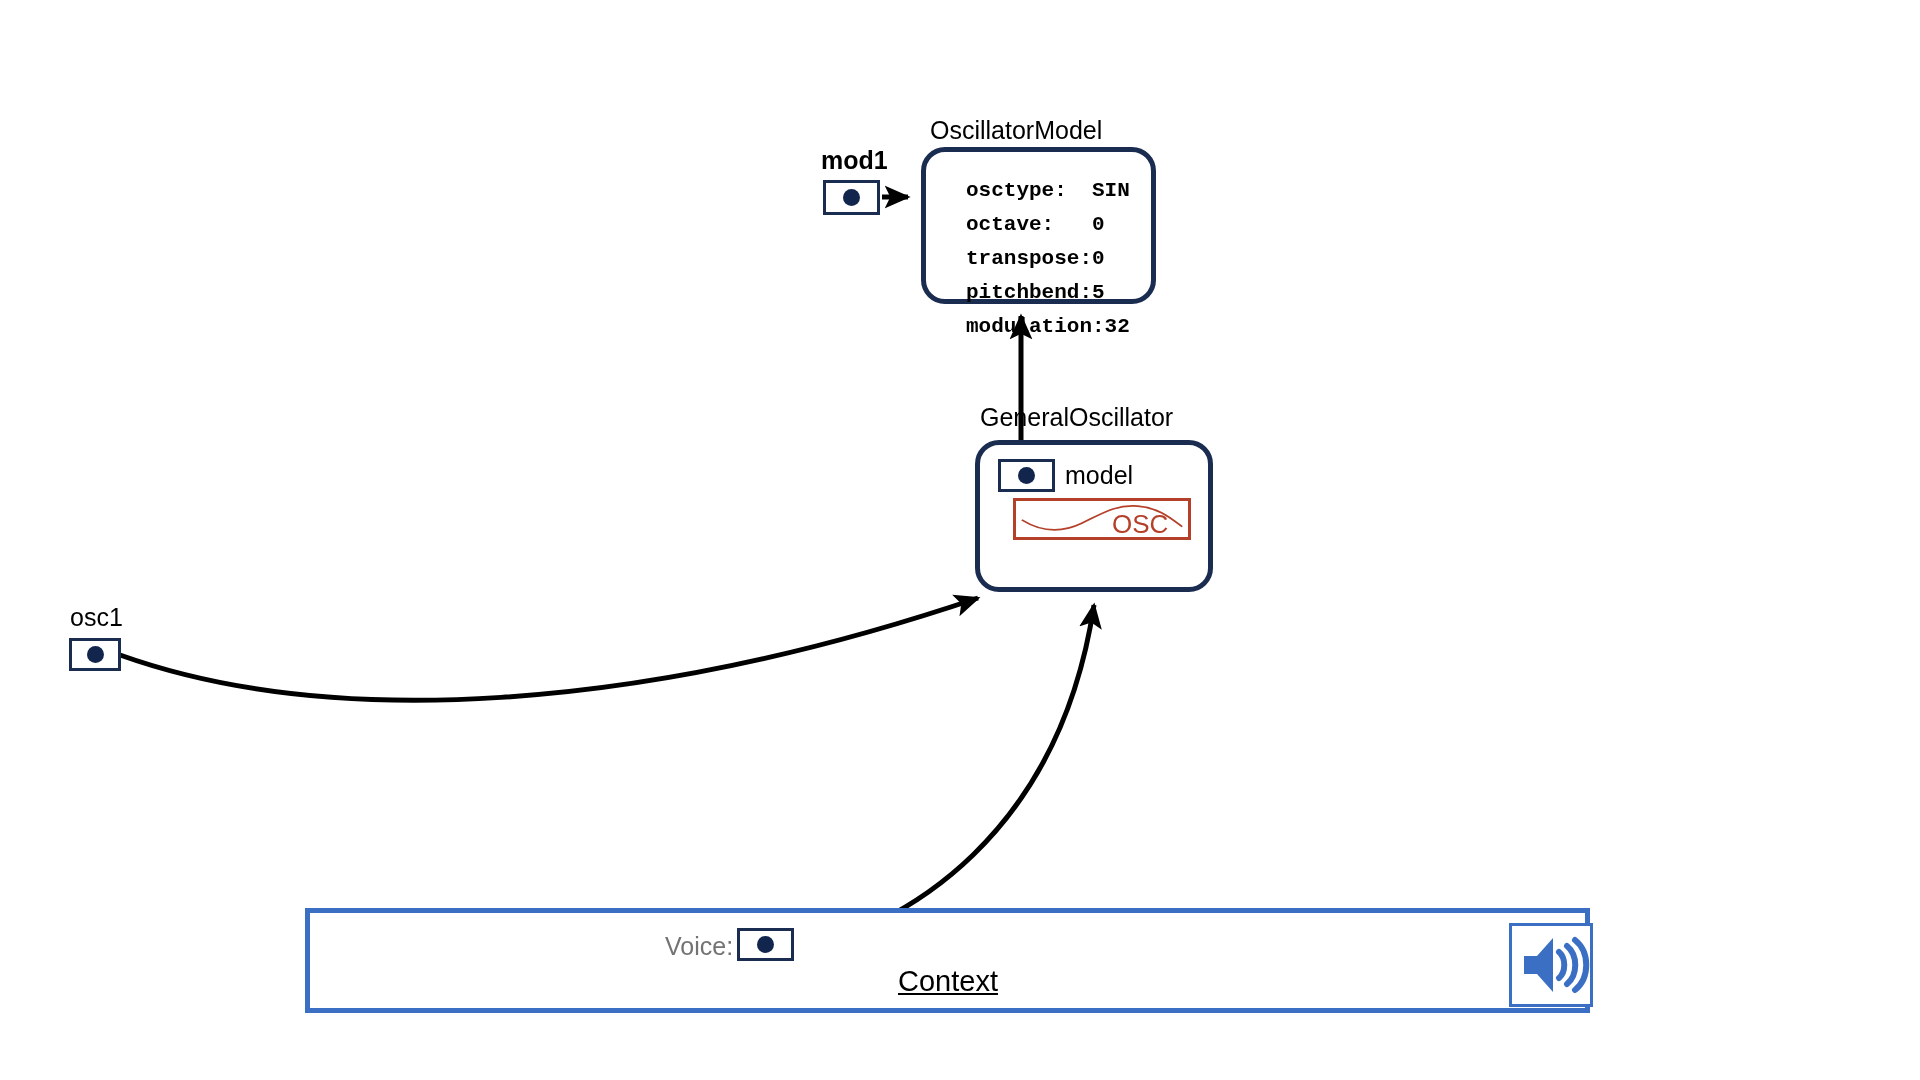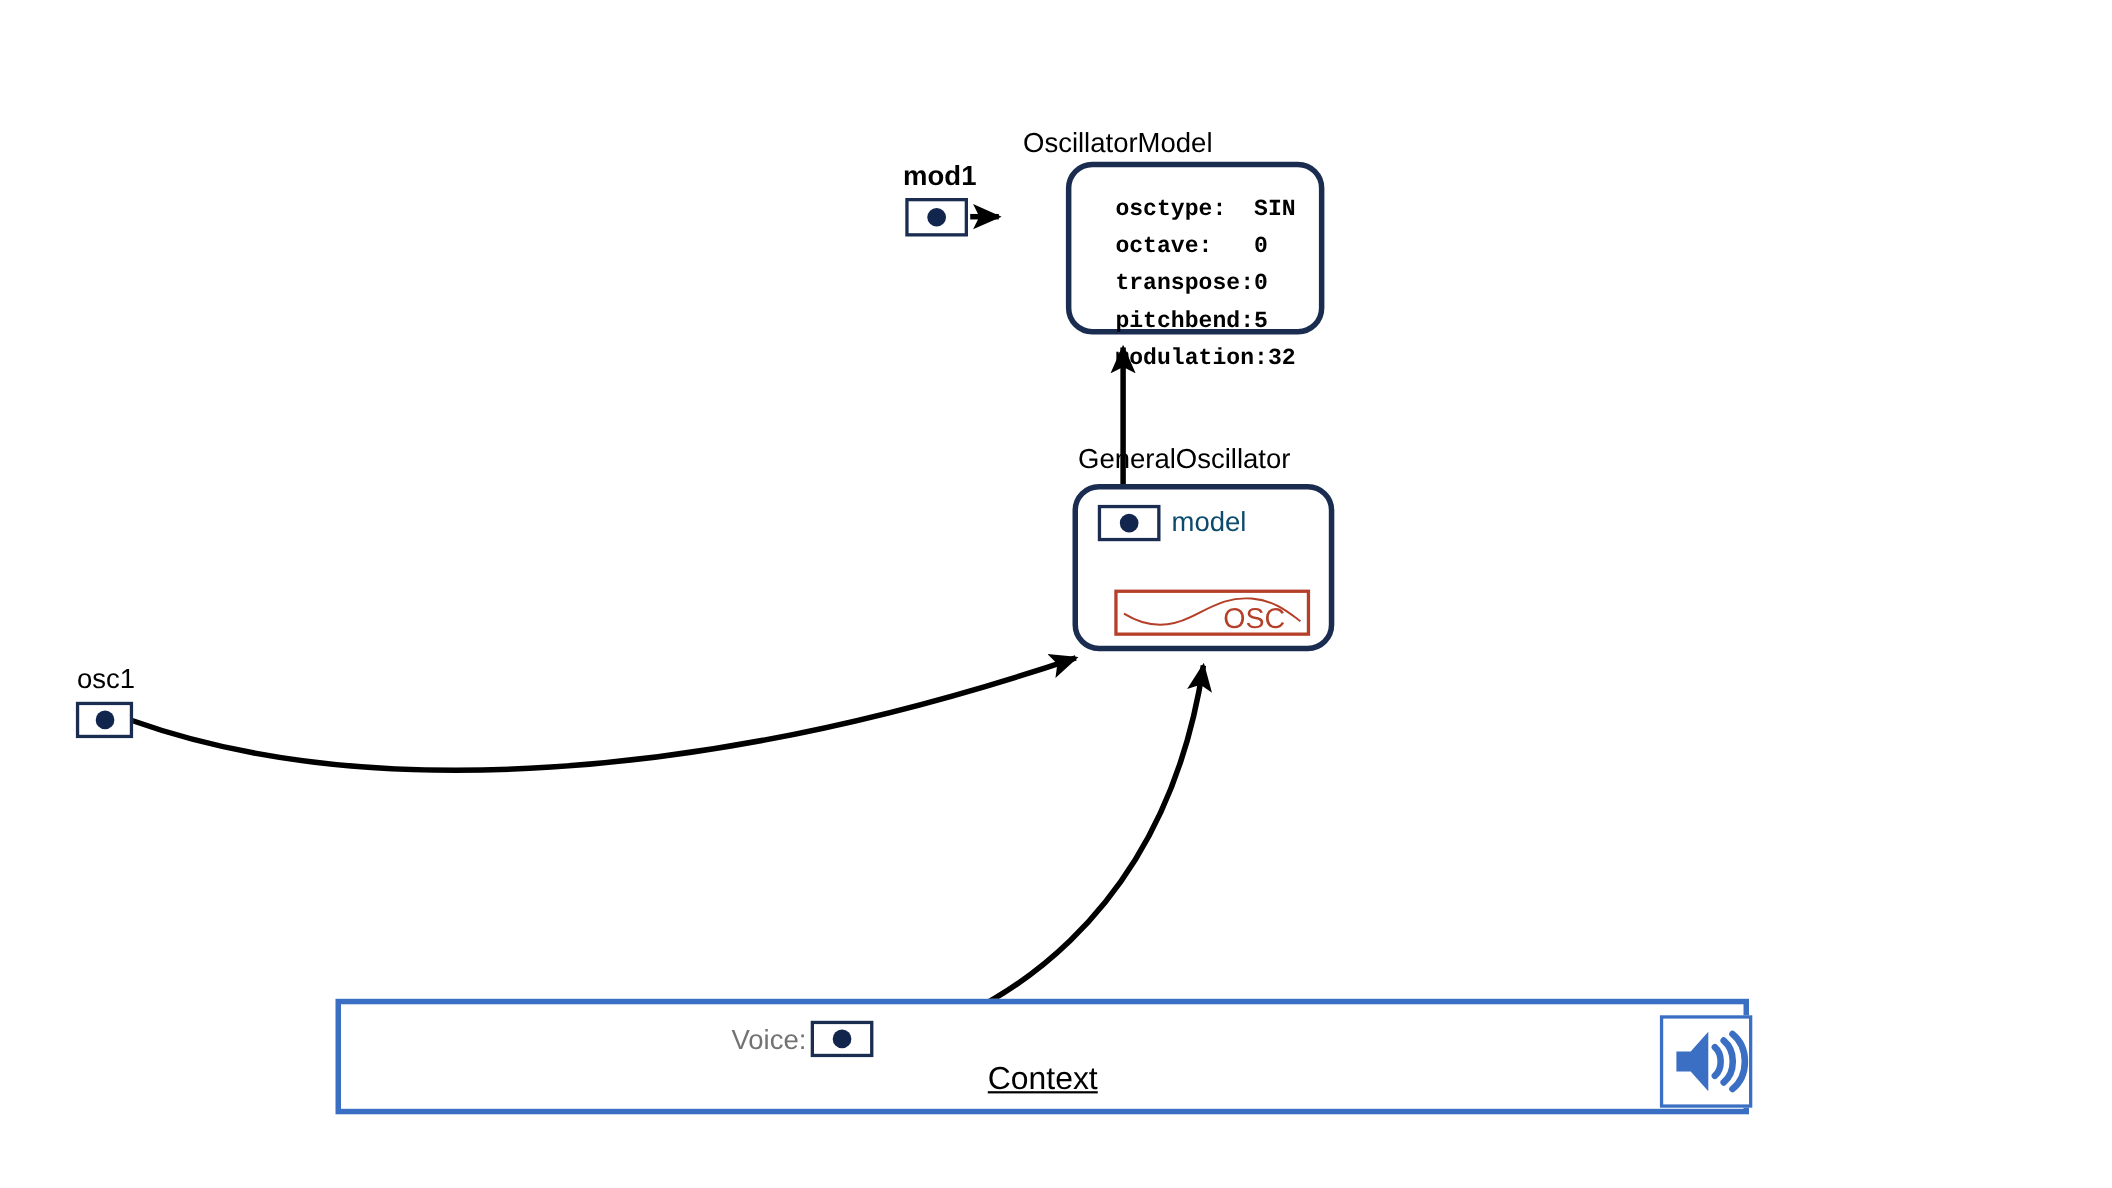--- a/index.html
+++ b/index.html
@@ -76,31 +76,30 @@
     line-height: 1.62;
     white-space: pre;
     letter-spacing: 0px;
   }
 
   
   .slot-label {
     position: absolute;
     font-family: "Liberation Sans", sans-serif;
     font-size: 25px;
-    color: #0c4a6e;
+    color: #000000;
     white-space: nowrap;
   }
 
   
   .osc-widget {
     position: absolute;
     box-sizing: border-box;
     background: #ffffff;
     border: 3px solid #b5402a;
-    margin-top: 38px;
   }
   .osc-widget svg {
     position: absolute;
     left: 0;
     top: 0;
     width: 100%;
     height: 100%;
   }
   .osc-text {
     position: absolute;
@@ -161,21 +160,21 @@
 
     <path d="M 780 955 C 910 930, 1060 830, 1094 605" stroke="#000000" stroke-width="5" fill="none" marker-end="url(#arrowhead)"></path>
   </svg>
 
   <div class="node-title" style="left:821px; top:148px;font-weight:bold;">mod1</div>
   <div class="port-box" style="left:823px; top:180px; width:57px; height:35px;">
     <span class="port-dot"></span>
   </div>
 
   <div class="node-title" style="left:930px; top:118px;">OscillatorModel</div>
-  <div class="obj-box" style="left:921px; top:147px; width:235px; height:157px;margin-left:48px;">
+  <div class="obj-box" style="left:921px; top:147px; width:235px; height:157px;">
     <div class="attrs" style="left:40px; top:22px;">osctype:  SIN
 octave:   0
 transpose:0
 pitchbend:5
 modulation:32</div>
   </div>
 
   <div class="node-title" style="left:980px; top:405px;">GeneralOscillator</div>
   <div class="obj-box" style="left:975px; top:440px; width:238px; height:152px;">
 

